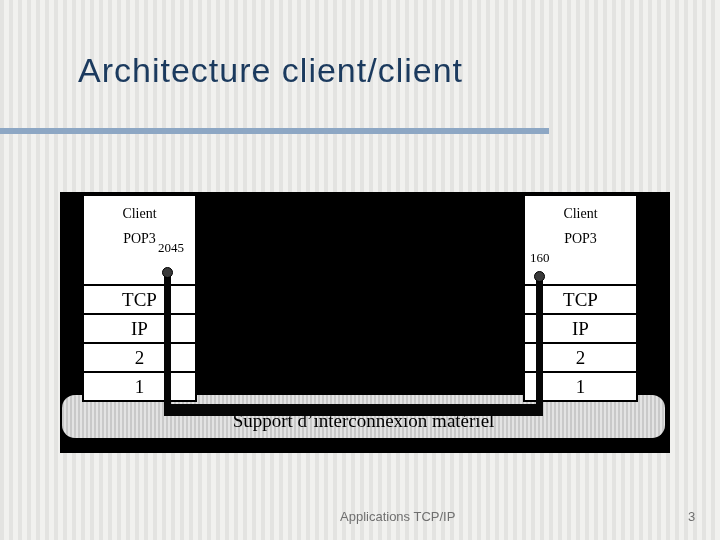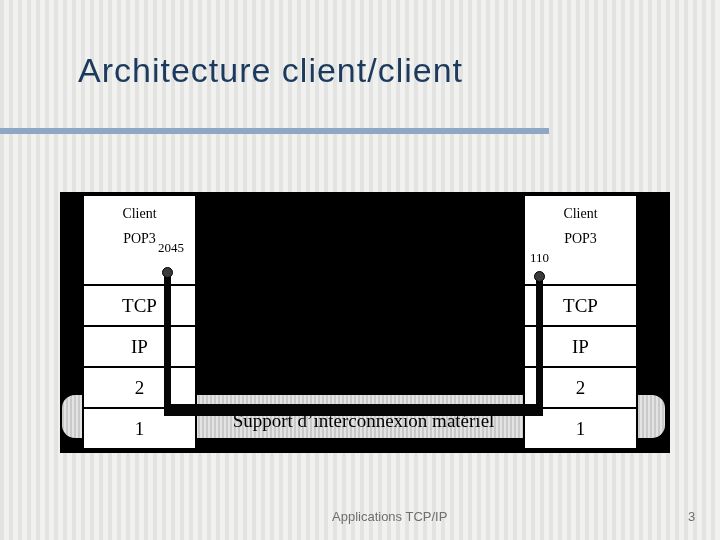--- a/index.html
+++ b/index.html
@@ -61,21 +61,21 @@
 
   .app-box {
     height: 88px;
     padding-top: 5px;
     text-align: center;
     font-size: 14px;
     line-height: 25px;
   }
 
   .layer {
-    height: 41px;
+    height: 29px;
     border-top: 2px solid #000;
     display: flex;
     align-items: center;
     justify-content: center;
     font-size: 19px;
   }
 
   
   .port-label {
     position: absolute;
@@ -123,21 +123,21 @@
     justify-content: center;
     padding-bottom: 6px;
     font-family: "Liberation Serif", serif;
     font-size: 19px;
     color: #000;
     z-index: 1;
   }
 
   .footer-label {
     position: absolute;
-    left: 332px;
+    left: 340px;
     top: 509px;
     font-size: 13px;
     color: var(--footer, #6f6f6f);
     white-space: nowrap;
   }
   .page-number {
     position: absolute;
     left: 688px;
     top: 509px;
     font-size: 13px;
@@ -171,21 +171,21 @@
         <div>Client</div>
         <div>POP3</div>
       </div>
       <div class="layer">TCP</div>
       <div class="layer">IP</div>
       <div class="layer">2</div>
       <div class="layer">1</div>
     </div>
 
     <div class="port-label client">2045</div>
-    <div class="port-label server">110</div>
+    <div class="port-label server">160</div>
 
     <div class="conn-seg conn-v-client"></div>
     <div class="conn-seg conn-h"></div>
     <div class="conn-seg conn-v-server"></div>
     <div class="conn-dot client"></div>
     <div class="conn-dot server"></div>
 
     <div class="support-bar">
       <span>Support d’interconnexion matériel</span>
     </div>

